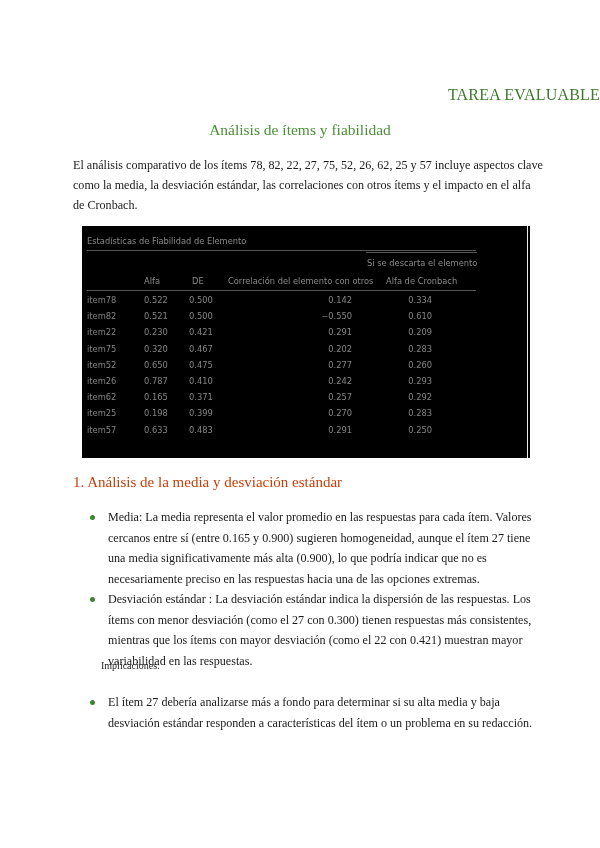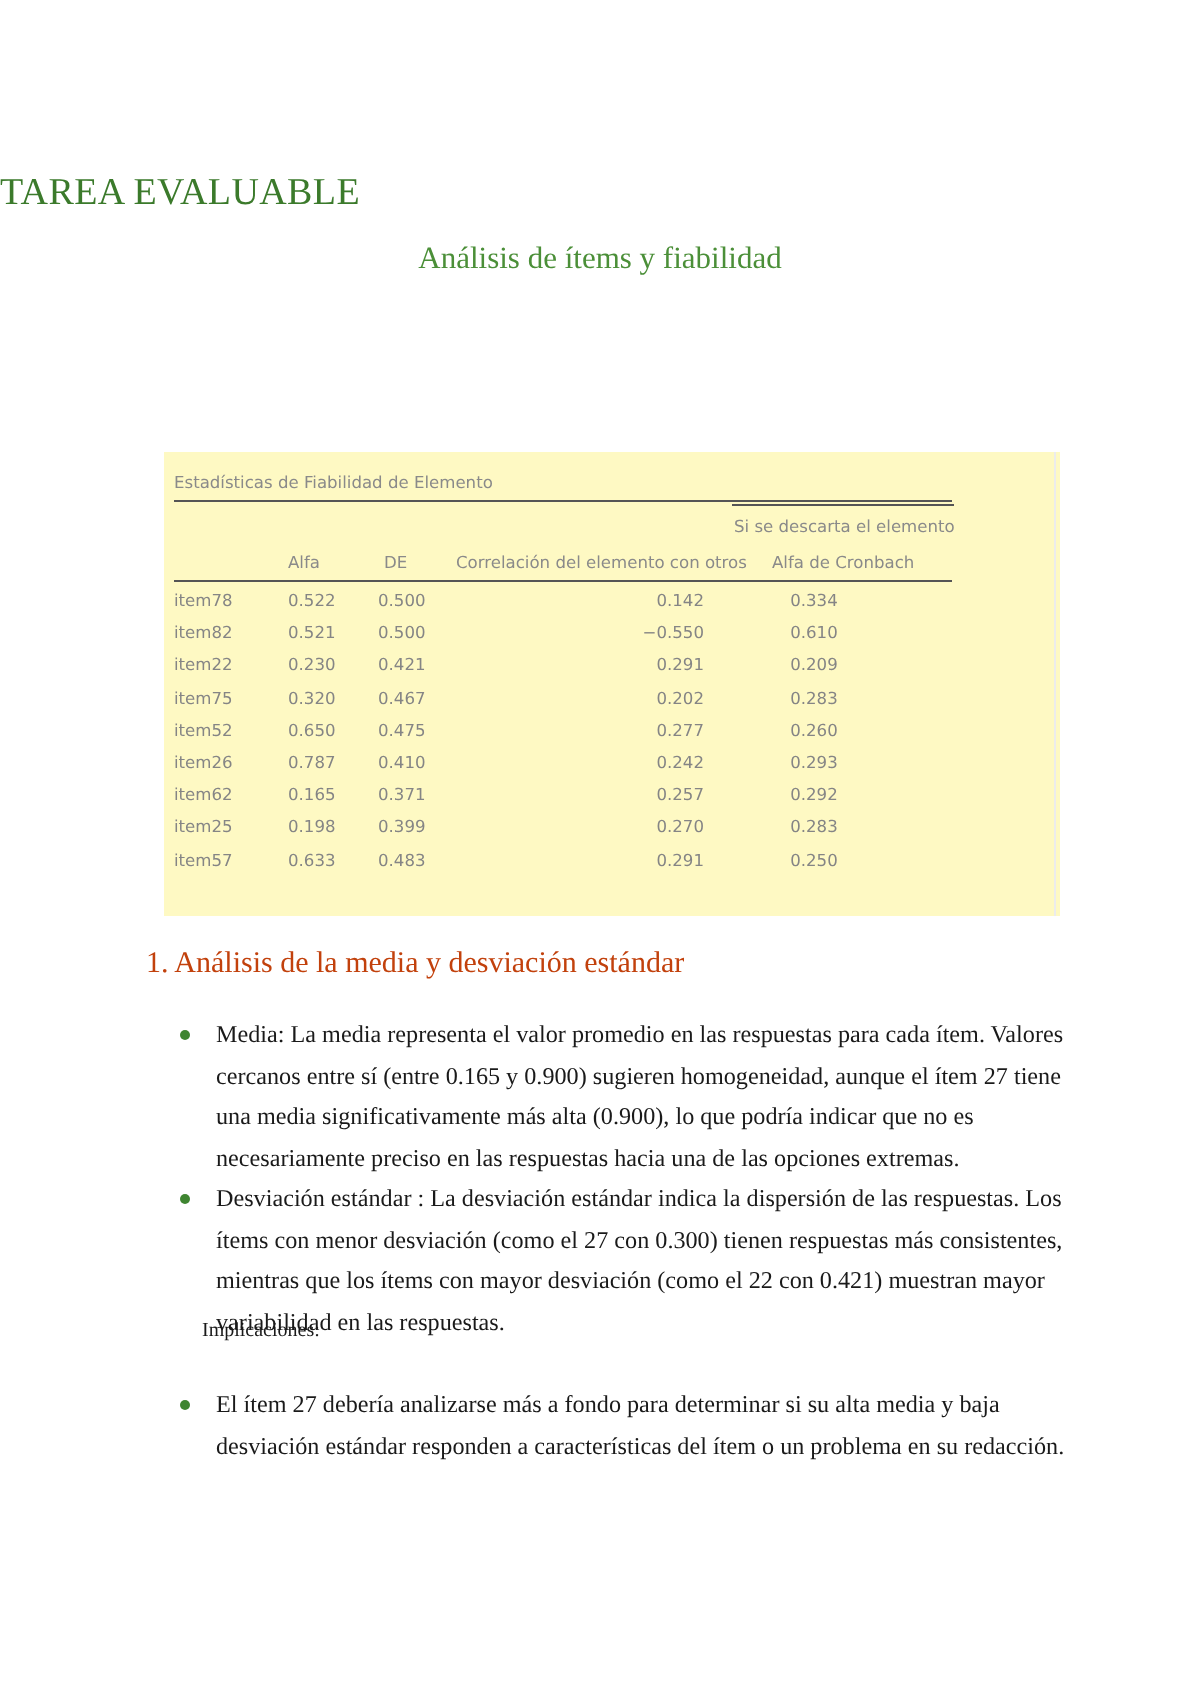--- a/index.html
+++ b/index.html
@@ -17,22 +17,22 @@
     }
     .page {
       position: absolute;
       left: 0; top: 0;
       width: 600px; height: 848px;
     }
     .title {
       position: absolute;
       left: 0; right: 0;
       top: 86px;
-      text-align: left;
-      font-size: 19px;
+      text-align: right;
+      font-size: 16px;
       color: #3b7a2b;
       letter-spacing: 0.2px;
     }
     .subtitle {
       position: absolute;
       left: 0; right: 0;
       top: 121px;
       text-align: center;
       font-size: 15.5px;
       color: #4b8f38;
@@ -47,21 +47,21 @@
       color: #1a1a1a;
     }
     
     .table-frame {
       position: absolute;
       left: 82px;
       top: 226px;
       width: 448px;
       height: 232px;
       overflow: hidden;
-      background: #fef9c3;
+      background: #000000;
       font-family: "DejaVu Sans", "Liberation Sans", sans-serif;
       color: #7b7b7b;
     }
     .table-frame .scroll-edge {
       position: absolute;
       right: 2px;
       top: 0;
       width: 1px;
       height: 232px;
       background: #ececec;
@@ -127,21 +127,21 @@
       position: relative;
       height: 16.2px;
       font-size: 8.3px;
       color: #858585;
     }
     .row span { position: absolute; top: 2px; white-space: nowrap; }
     .c-name { left: 5px; }
     .c-media { left: 62px; }
     .c-de { left: 107px; }
     .c-corr { left: 200px; width: 70px; text-align: right; }
-    .c-alfa { left: 300px; width: 50px; text-align: center; }
+    .c-alfa { left: 300px; width: 50px; text-align: right; }
 
     .h1 {
       position: absolute;
       left: 73px;
       top: 474px;
       font-size: 15px;
       color: #c2410c;
     }
     ul.bullets {
       position: absolute;
@@ -176,20 +176,21 @@
     }
     .list2 { top: 691px; }
   </style>
 </head>
 <body>
 
 <div class="page">
 
   <div class="title">TAREA EVALUABLE</div>
   <div class="subtitle">Análisis de ítems y fiabilidad</div>
+  <div class="intro">El análisis comparativo de los ítems 78, 82, 22, 27, 75, 52, 26, 62, 25 y 57 incluye aspectos clave como la media, la desviación estándar, las correlaciones con otros ítems y el impacto en el alfa de Cronbach.</div>
 
   <div class="table-frame">
     <div class="tbl-caption">Estadísticas de Fiabilidad de Elemento</div>
     <div class="rule-top"></div>
     <div class="group-rule"></div>
     <div class="group-header">Si se descarta el elemento</div>
     <div class="col-headers">
       <span style="left:62px">Alfa</span>
       <span style="left:110px">DE</span>
       <span style="left:146px">Correlación del elemento con otros</span>

